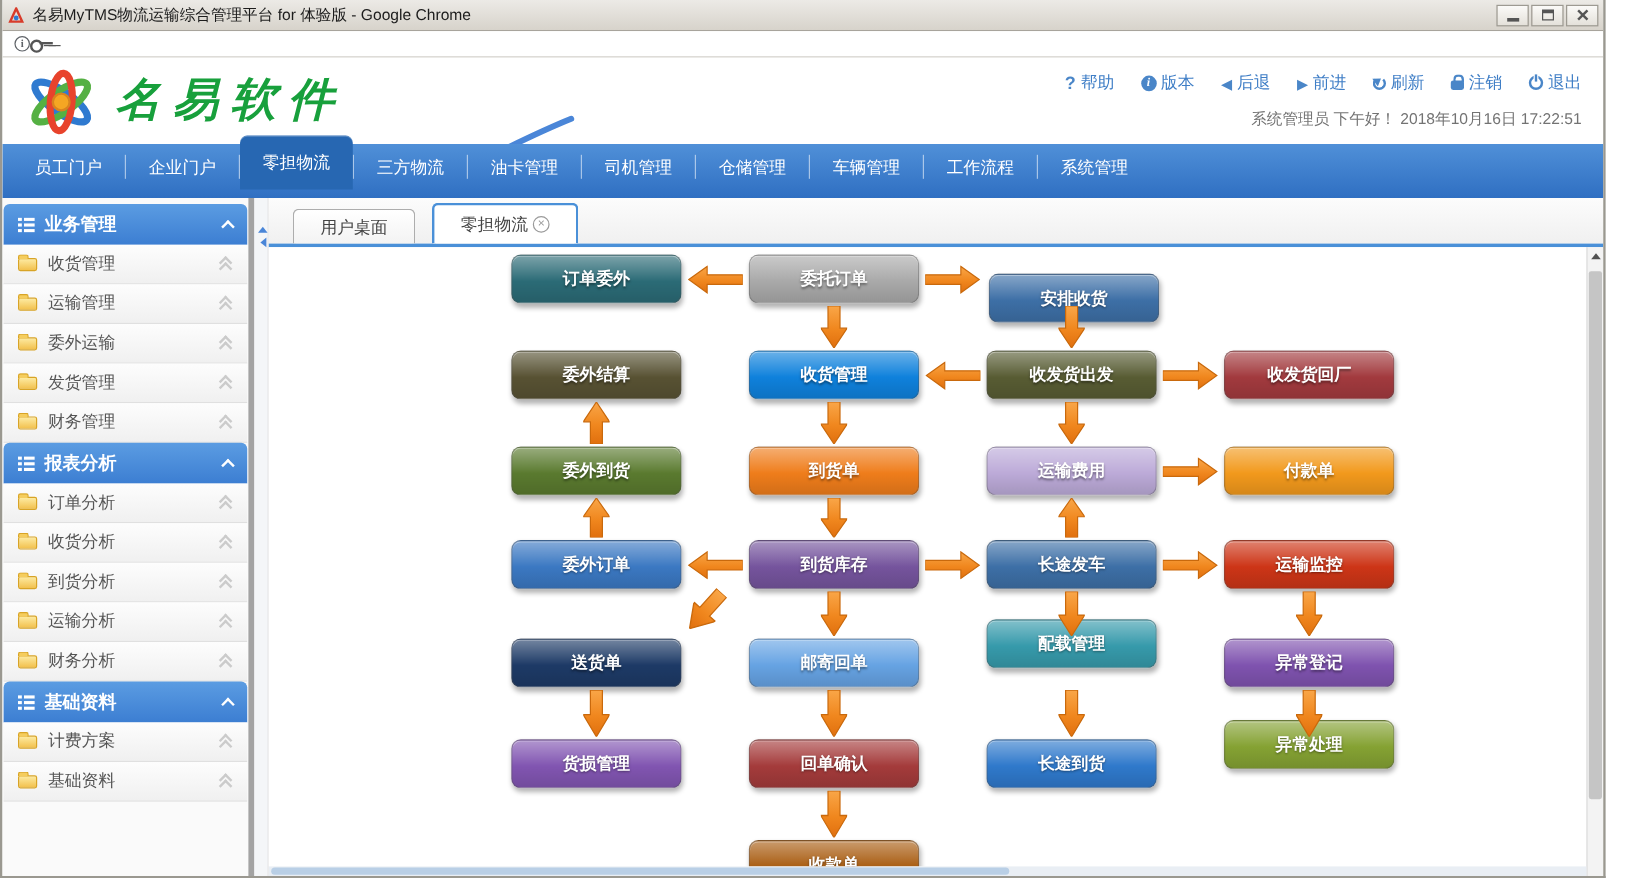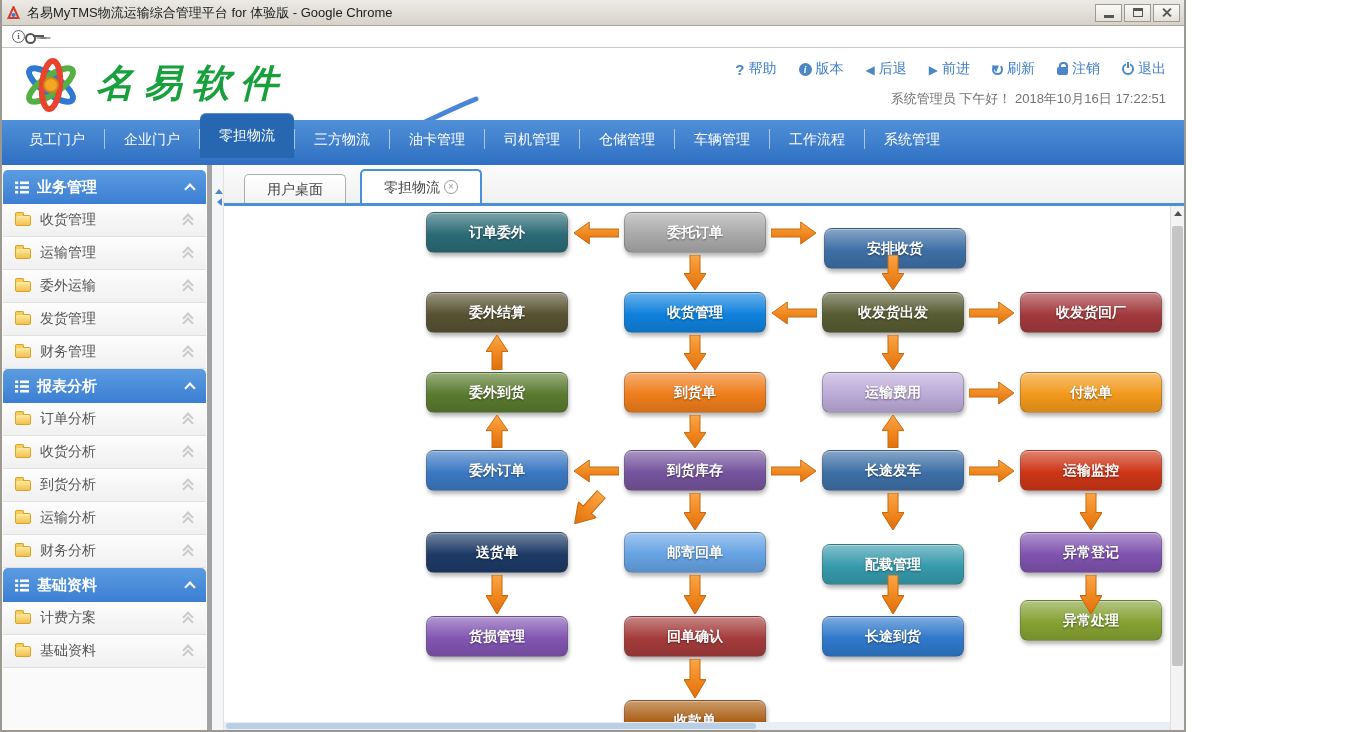--- a/index.html
+++ b/index.html
@@ -1,17 +1,17 @@
 <!DOCTYPE html>
 <html><head>
 <meta charset="utf-8">
 <style>
   * { margin:0; padding:0; box-sizing:border-box; }
   html,body { width:1366px; height:732px; overflow:hidden; font-family:"Liberation Sans", sans-serif; }
-  .window { width:1186px; height:732px; position:relative; background:#fff;
+  .window { width:1338px; height:732px; position:relative; background:#fff;
             border:2px solid #9a9890; border-top:none; overflow:hidden; }
 
   
   .titlebar { height:26px; background:linear-gradient(#eceae6,#d7d3cb); border-bottom:1px solid #a8a49c;
               display:flex; align-items:center; padding:0 4px; }
   .titlebar .apptitle { font-size:13px; color:#1c1c1c; margin-left:6px; flex:1; white-space:nowrap; overflow:hidden; }
   .winbtns { display:flex; gap:2px; }
   .winbtn { width:27px; height:18px; background:linear-gradient(#fbfaf8,#e4e1da); border:1px solid #9d9a92;
             display:flex; align-items:center; justify-content:center; position:relative; cursor:default; }
   .glyph-min { width:10px; height:3px; background:#555; margin-top:8px; }
@@ -348,21 +348,21 @@
           <div class="flow-node" style="left: 202px; top: 166px; background: linear-gradient(rgb(153, 173, 126) 0%, rgb(90, 122, 47) 55%, rgb(79, 107, 41) 100%);">委外到货</div>
           <div class="flow-node" style="left: 400px; top: 166px; background: linear-gradient(rgb(245, 174, 114) 0%, rgb(239, 125, 27) 55%, rgb(210, 110, 24) 100%);">到货单</div>
           <div class="flow-node" style="left: 598px; top: 166px; background: linear-gradient(rgb(213, 202, 231) 0%, rgb(188, 170, 216) 55%, rgb(165, 150, 190) 100%);">运输费用</div>
           <div class="flow-node" style="left: 796px; top: 166px; background: linear-gradient(rgb(247, 192, 114) 0%, rgb(242, 153, 28) 55%, rgb(213, 135, 25) 100%);">付款单</div>
           <div class="flow-node" style="left: 202px; top: 244px; background: linear-gradient(rgb(133, 171, 217) 0%, rgb(59, 120, 194) 55%, rgb(52, 106, 171) 100%);">委外订单</div>
           <div class="flow-node" style="left: 400px; top: 244px; background: linear-gradient(rgb(169, 149, 194) 0%, rgb(117, 84, 157) 55%, rgb(103, 74, 138) 100%);">到货库存</div>
           <div class="flow-node" style="left: 598px; top: 244px; background: linear-gradient(rgb(135, 166, 200) 0%, rgb(61, 111, 166) 55%, rgb(54, 98, 146) 100%);">长途发车</div>
           <div class="flow-node" style="left: 796px; top: 244px; background: linear-gradient(rgb(224, 130, 111) 0%, rgb(205, 53, 23) 55%, rgb(180, 47, 20) 100%);">运输监控</div>
           <div class="flow-node" style="left: 202px; top: 326px; background: linear-gradient(rgb(115, 133, 160) 0%, rgb(29, 58, 102) 55%, rgb(26, 51, 90) 100%);">送货单</div>
           <div class="flow-node" style="left: 400px; top: 326px; background: linear-gradient(rgb(160, 198, 238) 0%, rgb(102, 163, 227) 55%, rgb(90, 143, 200) 100%);">邮寄回单</div>
-          <div class="flow-node" style="left: 598px; top: 338px; background: linear-gradient(rgb(130, 192, 203) 0%, rgb(54, 154, 171) 55%, rgb(48, 136, 150) 100%);">配载管理</div>
+          <div class="flow-node" style="left: 598px; top: 310px; background: linear-gradient(rgb(130, 192, 203) 0%, rgb(54, 154, 171) 55%, rgb(48, 136, 150) 100%);">配载管理</div>
           <div class="flow-node" style="left: 796px; top: 326px; background: linear-gradient(rgb(176, 148, 205) 0%, rgb(127, 83, 175) 55%, rgb(112, 73, 154) 100%);">异常登记</div>
           <div class="flow-node" style="left: 202px; top: 410px; background: linear-gradient(rgb(177, 150, 207) 0%, rgb(129, 85, 177) 55%, rgb(114, 75, 156) 100%);">货损管理</div>
           <div class="flow-node" style="left: 400px; top: 410px; background: linear-gradient(rgb(199, 133, 133) 0%, rgb(164, 59, 59) 55%, rgb(144, 52, 52) 100%);">回单确认</div>
           <div class="flow-node" style="left: 598px; top: 410px; background: linear-gradient(rgb(126, 172, 223) 0%, rgb(47, 121, 203) 55%, rgb(41, 106, 179) 100%);">长途到货</div>
           <div class="flow-node" style="left: 796px; top: 394px; background: linear-gradient(rgb(179, 197, 129) 0%, rgb(133, 162, 51) 55%, rgb(117, 143, 45) 100%);">异常处理</div>
           <div class="flow-node" style="left: 400px; top: 494px; background: linear-gradient(rgb(202, 155, 108) 0%, rgb(169, 93, 18) 55%, rgb(149, 82, 16) 100%);">收款单</div>
           <div class="flow-arrow" style="left: 349px; top: 15px; width: 46px; height: 24px;"><svg width="46" height="24" viewBox="0 0 48 24" preserveAspectRatio="none">
               <polygon points="48,8 17,8 17,1 1,12 17,23 17,16 48,16" fill="url(#agrad)" stroke="#c9690c" stroke-width="1"></polygon>
             </svg></div>
           <div class="flow-arrow" style="left: 547px; top: 15px; width: 46px; height: 24px;"><svg width="46" height="24" viewBox="0 0 48 24" preserveAspectRatio="none">

